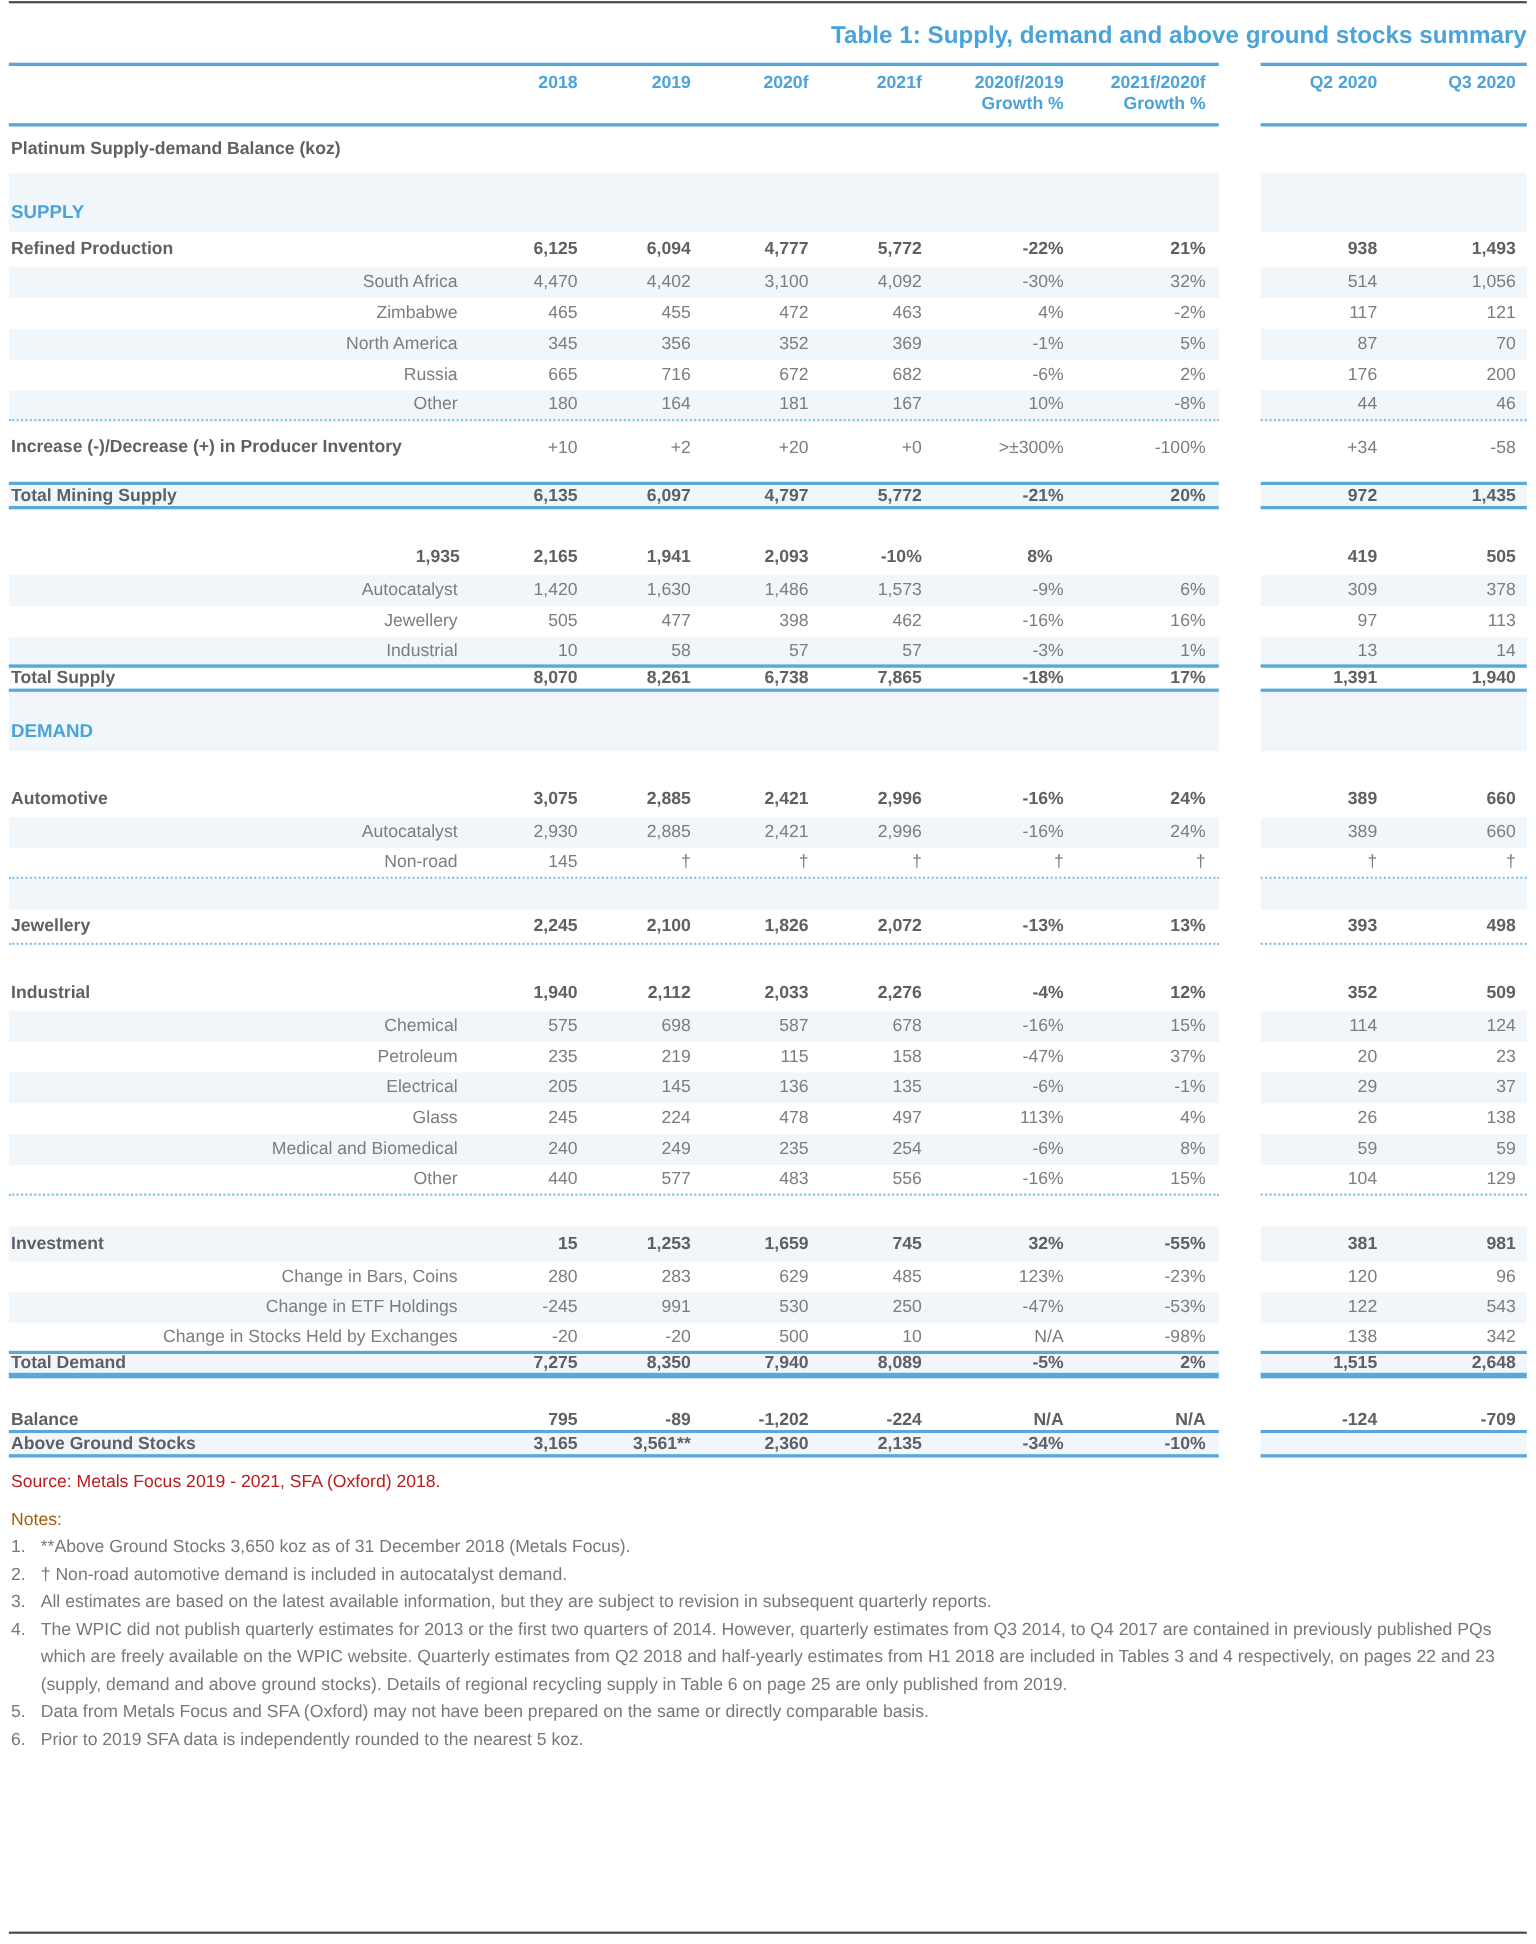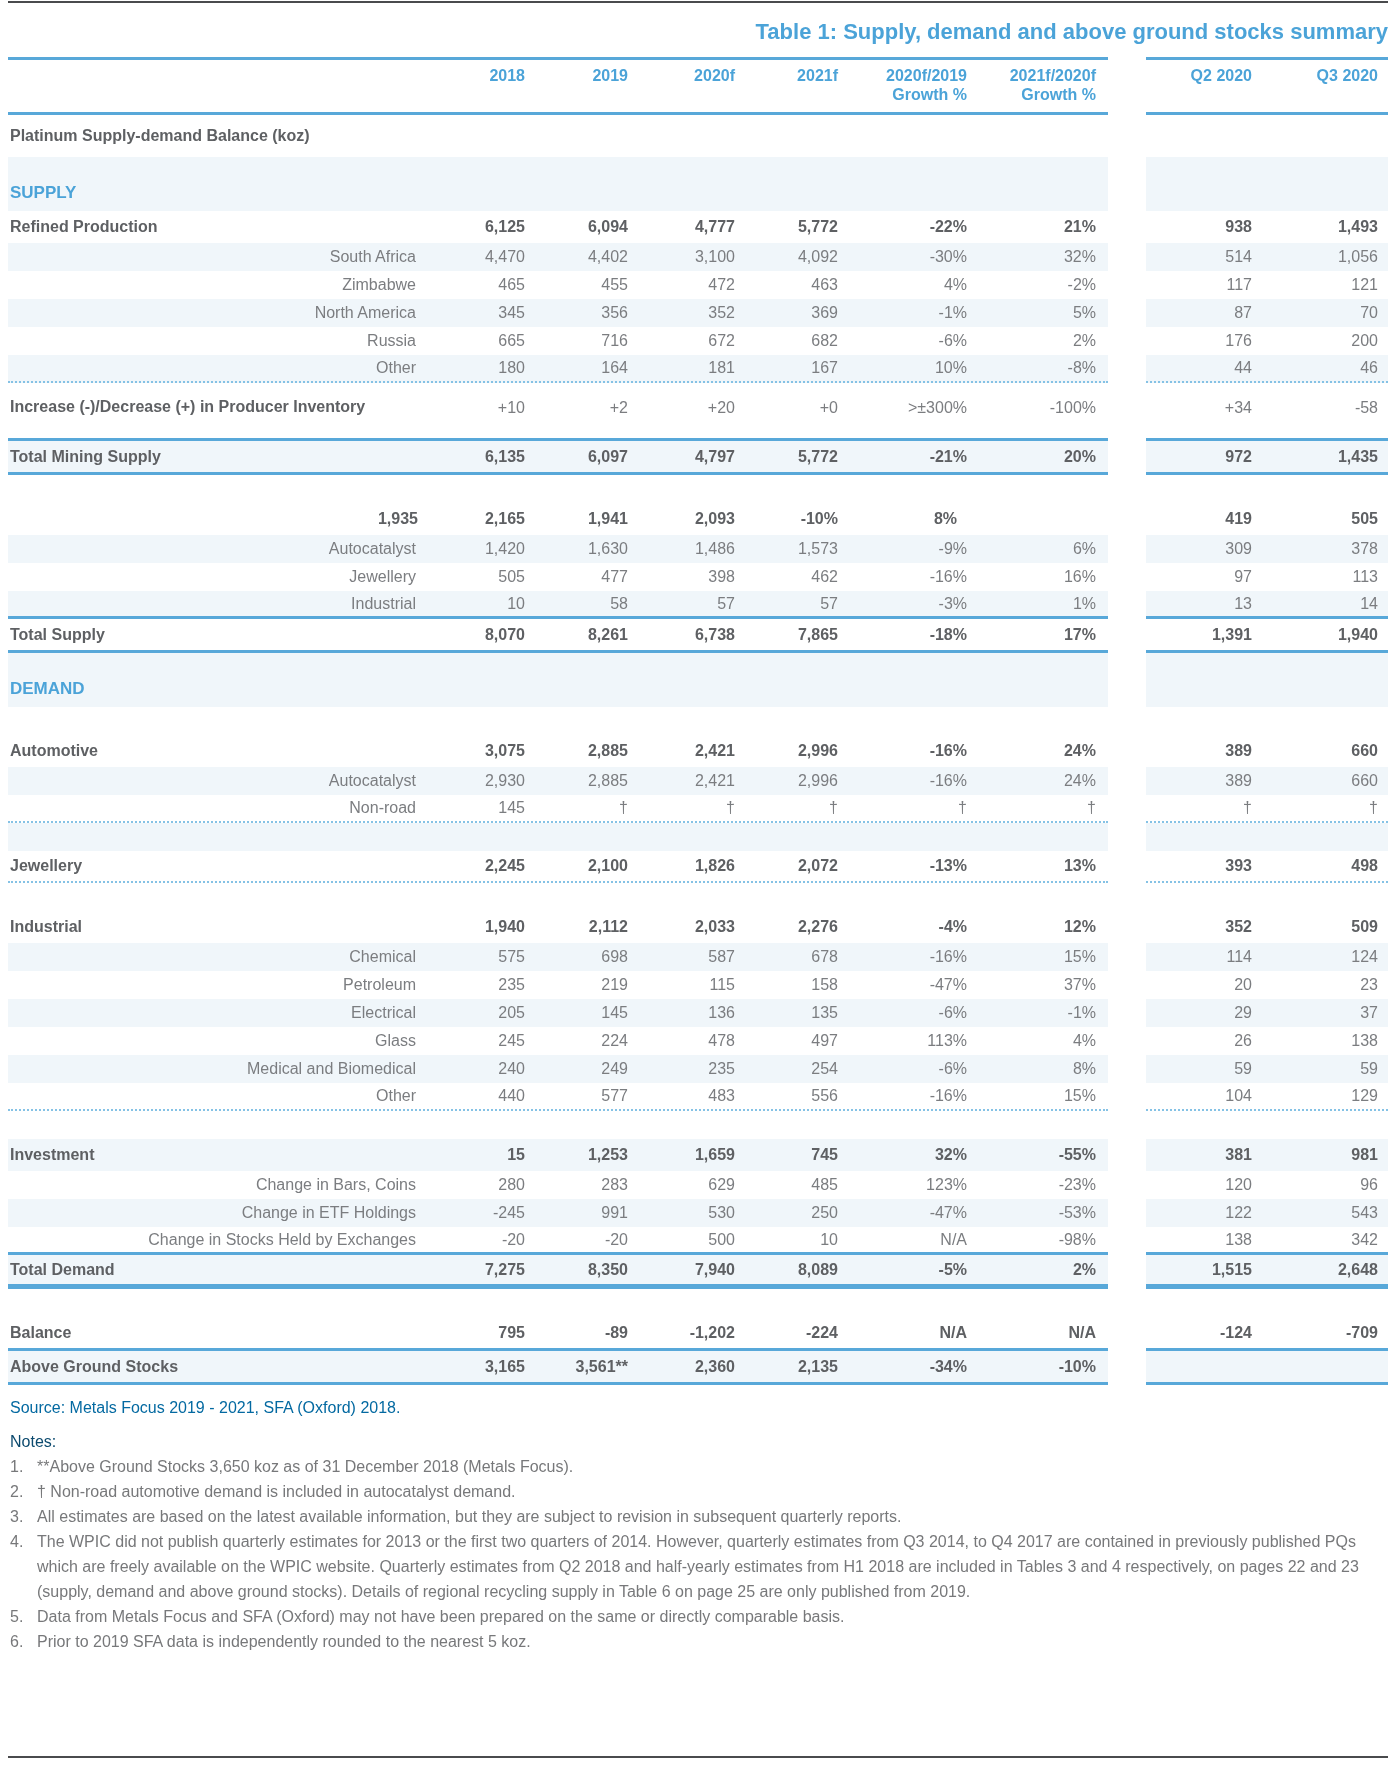--- a/index.html
+++ b/index.html
@@ -41,29 +41,29 @@
   .lab-main{font-weight:bold;color:#5e6063;padding-left:2px;}
   .lab-sub{justify-content:flex-end;text-align:right;color:#7b7d80;padding-right:4px;}
   .lab-group{font-weight:bold;color:#4ba3d8;font-size:17px;align-items:flex-end;padding:0 0 8px 2px;}
 
   
   .t-section{height:42px;}
   .t-section .lab{align-items:center;}
   .t-group{height:54px;}
   .t-parent{height:32px;}
   .t-sub{height:28px;}
-  .t-total{height:34px;}
+  .t-total{height:22px;}
   .t-gap{height:28px;}
   .t-inventory{height:58px;}
   .t-inventory .cell{align-items:flex-end;padding-bottom:21px;}
   .t-inventory .lab{max-width:372px;line-height:20px;}
 
   
-  .source{margin:14px 0 0 2px;font-size:16px;color:#0369a1;}
-  .notes-head{margin:12px 0 0 2px;font-size:16px;color:#0c4a6e;line-height:25px;}
+  .source{margin:14px 0 0 2px;font-size:16px;color:#b91c1c;}
+  .notes-head{margin:12px 0 0 2px;font-size:16px;color:#a16207;line-height:25px;}
   .notes{margin:0 0 0 2px;padding:0;list-style:none;font-size:16px;color:#77787a;line-height:25px;}
   .notes li{display:grid;grid-template-columns:27px 1fr;}
   .notes .num{}
   .notes .txt{padding-right:4px;}
 </style>
 </head>
 <body>
 
 <div class="page">
   <div class="page-rule rule-top"></div>

